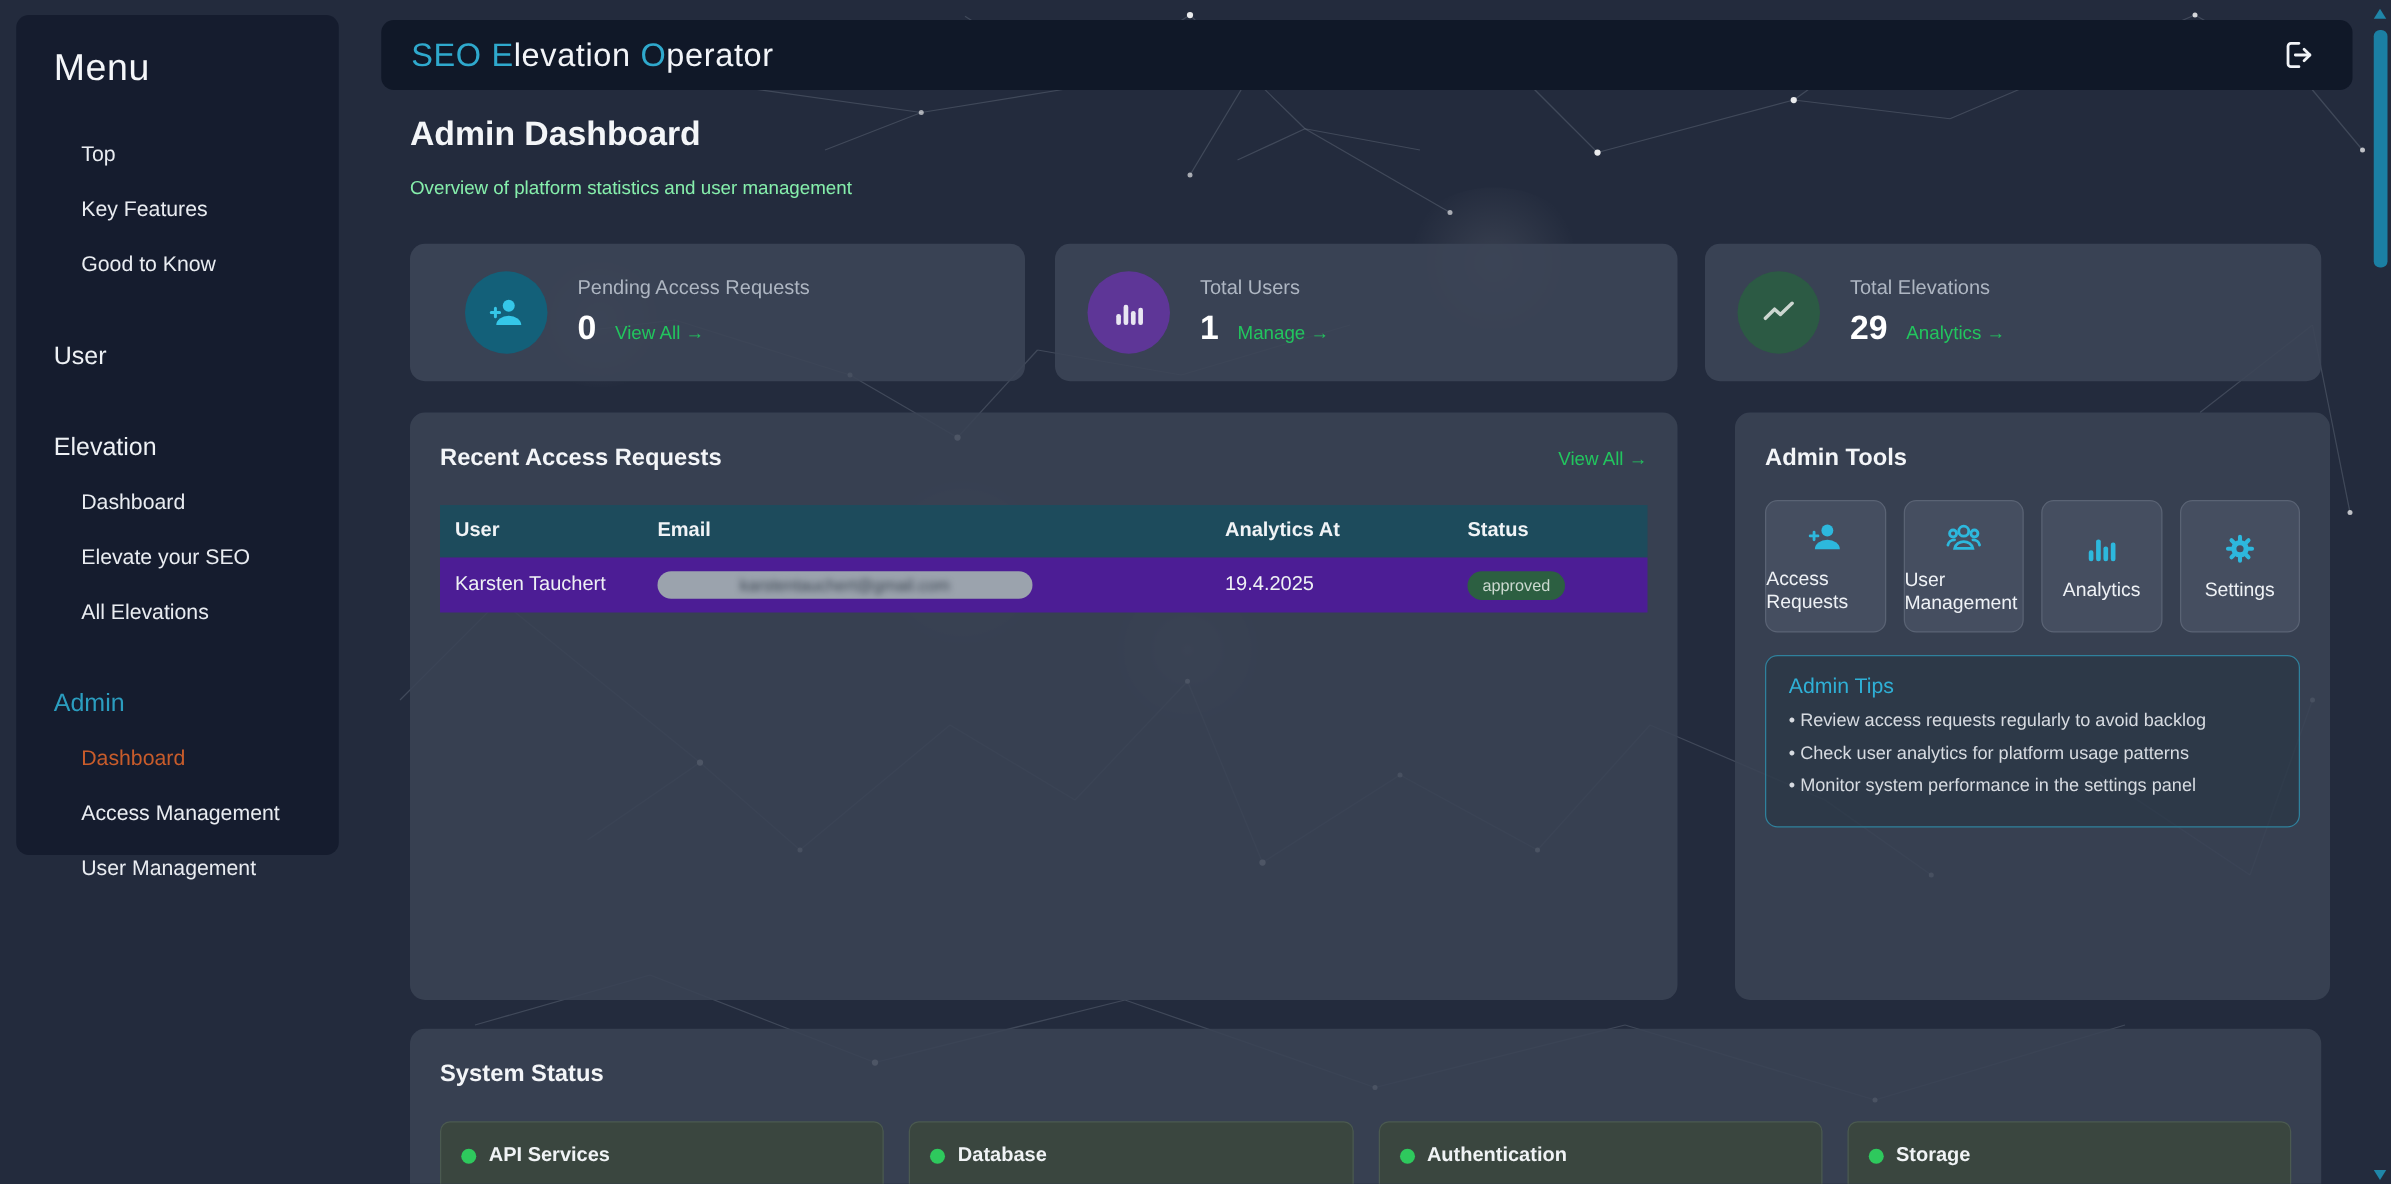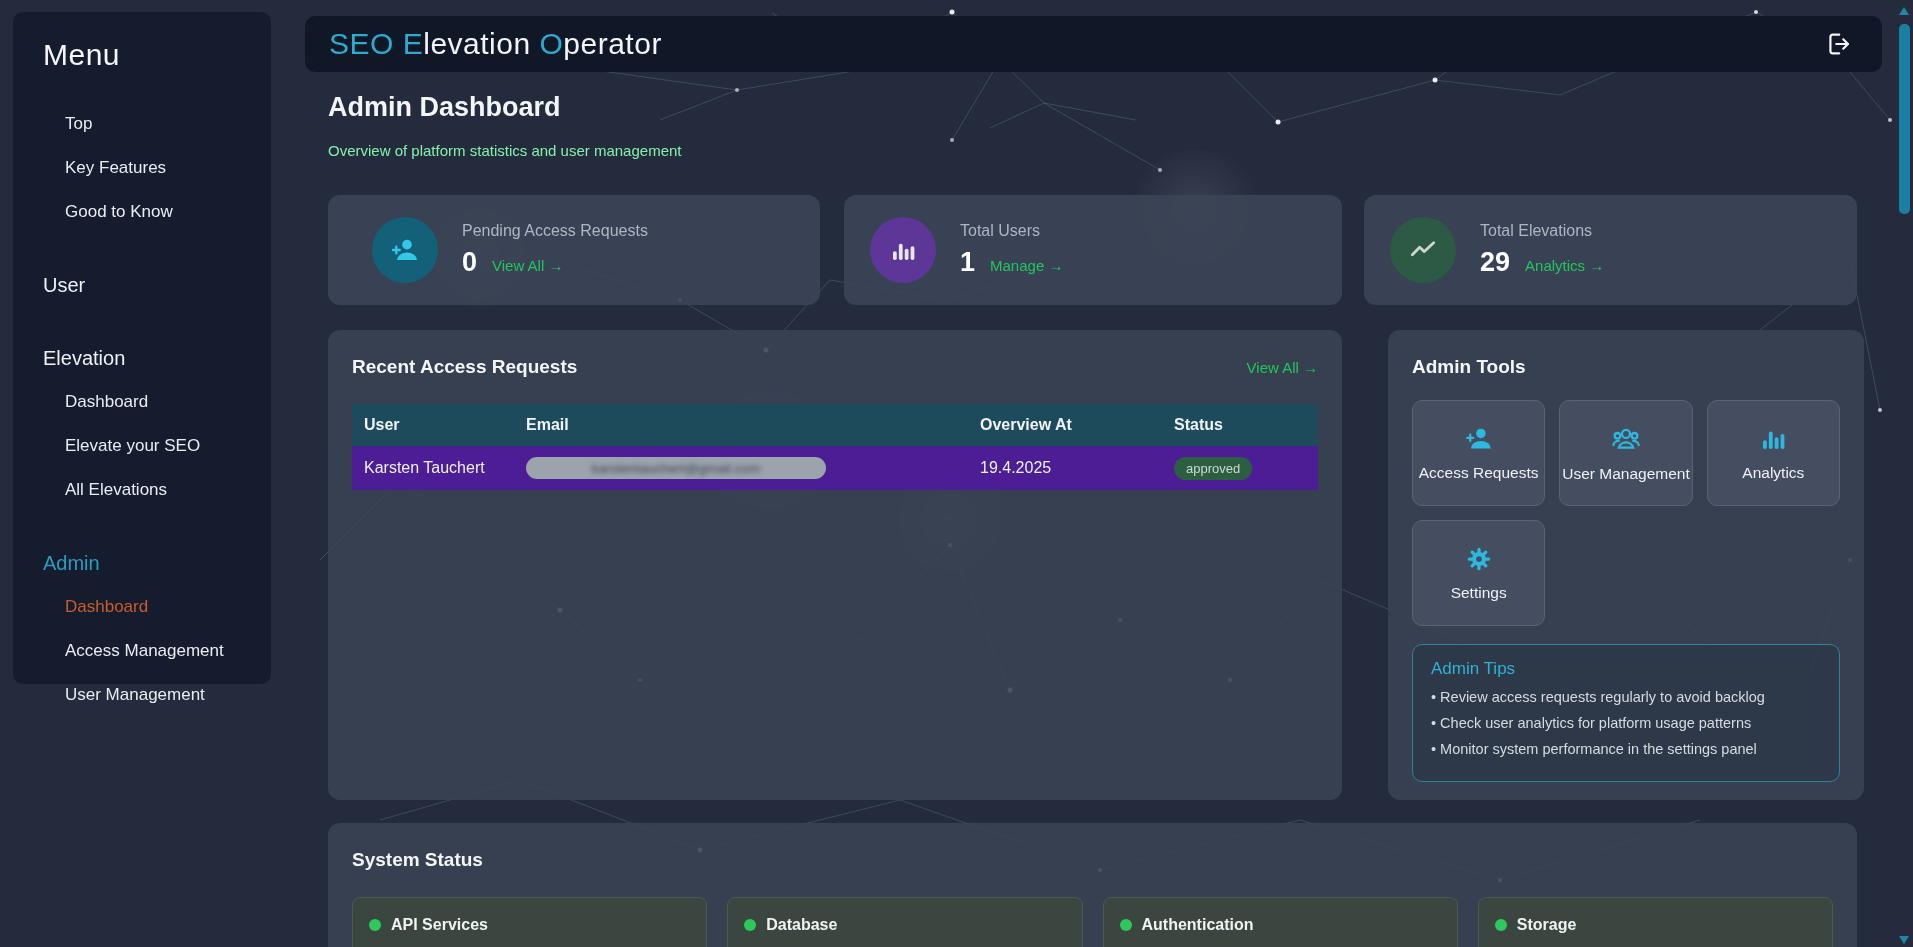--- a/index.html
+++ b/index.html
@@ -25,21 +25,21 @@
   .side-heading.accent { color:#2b9dbf; }
   .side-item { font-size:17px; color:#e9ecf1; padding:12px 0 12px 22px; cursor:pointer; }
   .side-item.active { color:#c85c2b; }
 
   
   .header-bar {
     position:absolute; left:305px; top:16px; width:1577px; height:56px;
     background:#101828; border-radius:10px; display:flex; align-items:center;
     justify-content:space-between; padding:0 24px; z-index:2;
   }
-  .brand { font-size:30px; letter-spacing:.5px; }
+  .brand { font-size:26px; letter-spacing:.5px; }
   .brand .cy { color:#2fa9cd; } .brand .wh { color:#f2f4f8; }
   .logout-btn { width:40px; height:36px; display:flex; align-items:center; justify-content:center;
     cursor:pointer; border-radius:6px; }
 
   .page-title { position:absolute; left:328px; top:92px; font-size:27px; font-weight:bold; color:#f3f5f8; z-index:2; }
   .page-subtitle { position:absolute; left:328px; top:142px; font-size:15px; color:#86efac; z-index:2; }
 
   
   .stat-card {
     position:absolute; top:195px; height:110px; background:rgba(60,69,86,.9);
@@ -66,21 +66,21 @@
   .thead, .trow { display:grid; grid-template-columns:162px 454px 194px 1fr; align-items:center; }
   .thead { background:#1d4b5c; height:42px; font-weight:bold; color:#f0f3f6; font-size:16px; }
   .trow { background:#4c1d95; height:44px; color:#eef1f4; font-size:16px; }
   .cell { padding-left:12px; }
   .email-pill { width:300px; height:22px; border-radius:11px; background:#9ba3ad;
     display:flex; align-items:center; justify-content:center; overflow:hidden; }
   .email-pill span { font-size:13.5px; color:#39434f; filter:blur(2.5px); white-space:nowrap; }
   .badge { background:#2c5f41; color:#ccd9d0; font-size:13px; padding:4px 12px; border-radius:12px; display:inline-block; }
 
   .tools-panel { left:1388px; top:330px; width:476px; height:470px; padding:26px 24px; }
-  .tiles { display:grid; grid-template-columns:1fr 1fr 1fr; gap:14px; margin-top:22px; }
+  .tiles { display:grid; grid-template-columns:1fr 1fr 1fr 1fr; gap:14px; margin-top:22px; }
   .tile { height:106px; background:#454e60; border:1px solid #5a6374; border-radius:10px;
     display:flex; flex-direction:column; align-items:center; justify-content:center; gap:10px; cursor:pointer; }
   .tile-label { font-size:15.5px; color:#eef1f5; }
   .tips { margin-top:18px; border:1px solid #2f819c; border-radius:10px; padding:14px 18px 14px;
     background:rgba(28,45,58,.35); }
   .tips-title { font-size:17px; font-weight:normal; color:#2fb0d6; margin-bottom:6px; }
   .tip { font-size:14.5px; color:#d7dbe1; margin:10px 0; }
   .tip::before { content:"• "; }
 
   .status-panel { left:328px; top:823px; width:1529px; height:220px; padding:26px 24px; }
@@ -291,21 +291,21 @@
 
 <section class="panel recent-panel">
   <div class="recent-head">
     <div class="panel-title">Recent Access Requests</div>
     <div class="link">View All →</div>
   </div>
   <div class="table">
     <div class="thead">
       <div class="cell">User</div>
       <div class="cell">Email</div>
-      <div class="cell">Overview At</div>
+      <div class="cell">Analytics At</div>
       <div class="cell">Status</div>
     </div>
     <div class="trow">
       <div class="cell">Karsten Tauchert</div>
       <div class="cell">
         <div class="email-pill">
           <span>karstentauchert@gmail.com</span>
         </div>
       </div>
       <div class="cell">19.4.2025</div>

